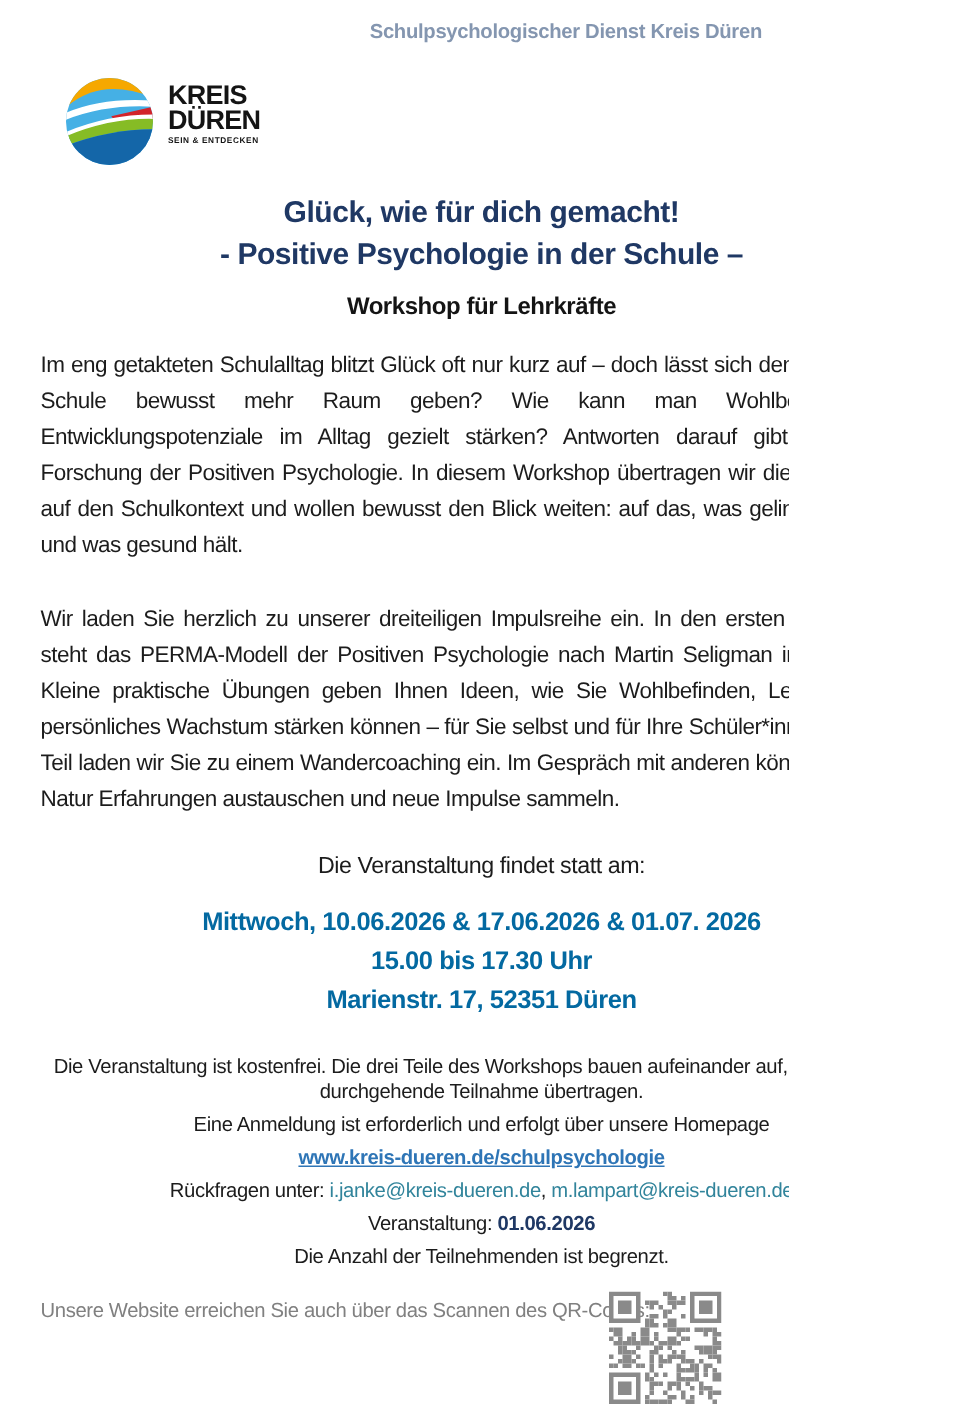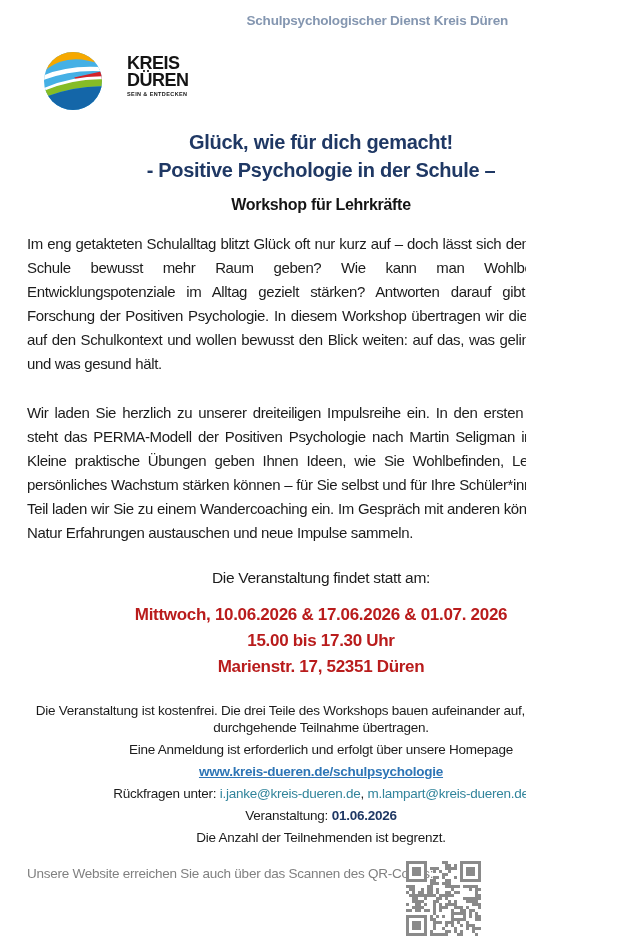--- a/index.html
+++ b/index.html
@@ -10,21 +10,21 @@
     font-family:"Liberation Sans",sans-serif;
     color:#1a1a1a;
     overflow:hidden;
   }
   
   .org{
     position:absolute;top:13px;right:18px;
     font-size:13.5px;font-weight:bold;color:#8496b0;
     letter-spacing:-0.2px;
   }
-  .logo{position:absolute;top:52px;left:44px;display:flex;align-items:flex-start;gap:25px;}
+  .logo{position:absolute;top:52px;left:44px;display:flex;align-items:flex-start;gap:10px;}
   .logo-text{display:flex;flex-direction:column;margin-top:3px;}
   .logo-line{font-size:18px;font-weight:bold;color:#141414;line-height:17px;letter-spacing:-0.5px;}
   .logo-tagline{font-size:5.5px;font-weight:bold;color:#141414;letter-spacing:0.4px;margin-top:2px;}
   
   .content{position:absolute;top:128px;left:27px;width:588px;}
   .title-line{
     text-align:center;color:#1f3864;font-weight:bold;
     font-size:20px;line-height:28px;letter-spacing:-0.3px;
   }
   .subtitle{
@@ -36,21 +36,21 @@
     font-size:15px;line-height:24px;letter-spacing:-0.35px;
     text-align:justify;color:#1c1c1c;
   }
   .para + .para{margin-top:25px;}
   .event-intro{
     margin-top:24px;text-align:center;
     font-size:15.5px;color:#1c1c1c;letter-spacing:-0.3px;
   }
   .event-block{margin-top:15px;}
   .event-line{
-    text-align:center;color:#b91c1c;font-weight:bold;
+    text-align:center;color:#0369a1;font-weight:bold;
     font-size:17px;line-height:26px;letter-spacing:-0.3px;
   }
   .notes{margin-top:22px;text-align:center;font-size:13.5px;line-height:17px;letter-spacing:-0.25px;color:#1c1c1c;}
   .note{margin-top:5px;}
   .note:first-child{margin-top:0;}
   .link-web{color:#2e75b6;font-weight:bold;text-decoration:underline;cursor:pointer;}
   .link-mail{color:#31849b;cursor:pointer;}
   .deadline-date{color:#1f3864;font-weight:bold;}
   
   .footer-note{

